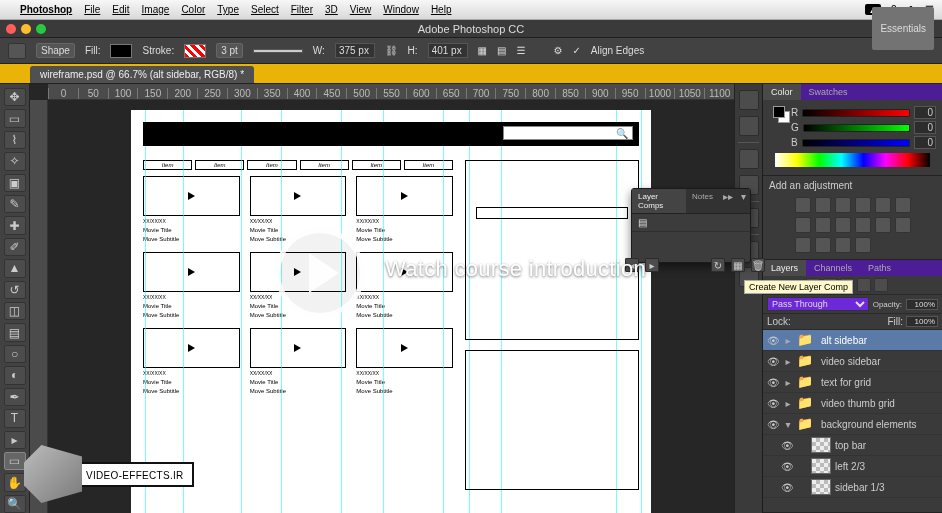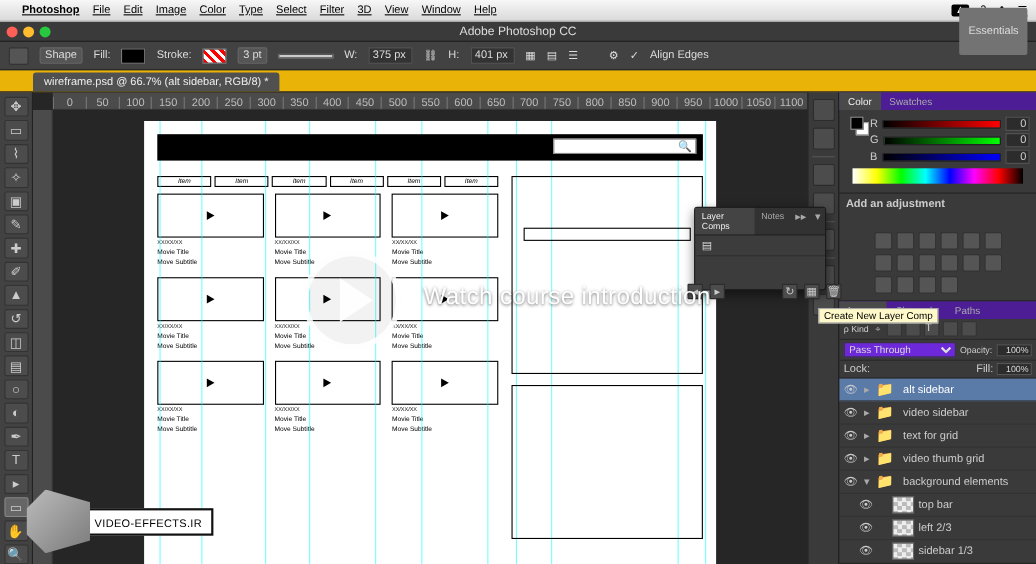--- a/index.html
+++ b/index.html
@@ -403,21 +403,21 @@
               <div class="track b"></div>
               <div class="val">0</div>
             </div>
         </div>
         <div class="spectrum"></div>
       </div>
     </div>
 
     <div class="panel">
       <div class="body">
-        <div style="margin-bottom:18px;font-weight:bold;">Add an adjustment</div>
+        <div style="margin-bottom:4px;">Add an adjustment</div>
         <div class="adj-grid">
           <div class="ic"></div>
             <div class="ic"></div>
             <div class="ic"></div>
             <div class="ic"></div>
             <div class="ic"></div>
             <div class="ic"></div>
           <div class="ic"></div>
             <div class="ic"></div>
             <div class="ic"></div>

